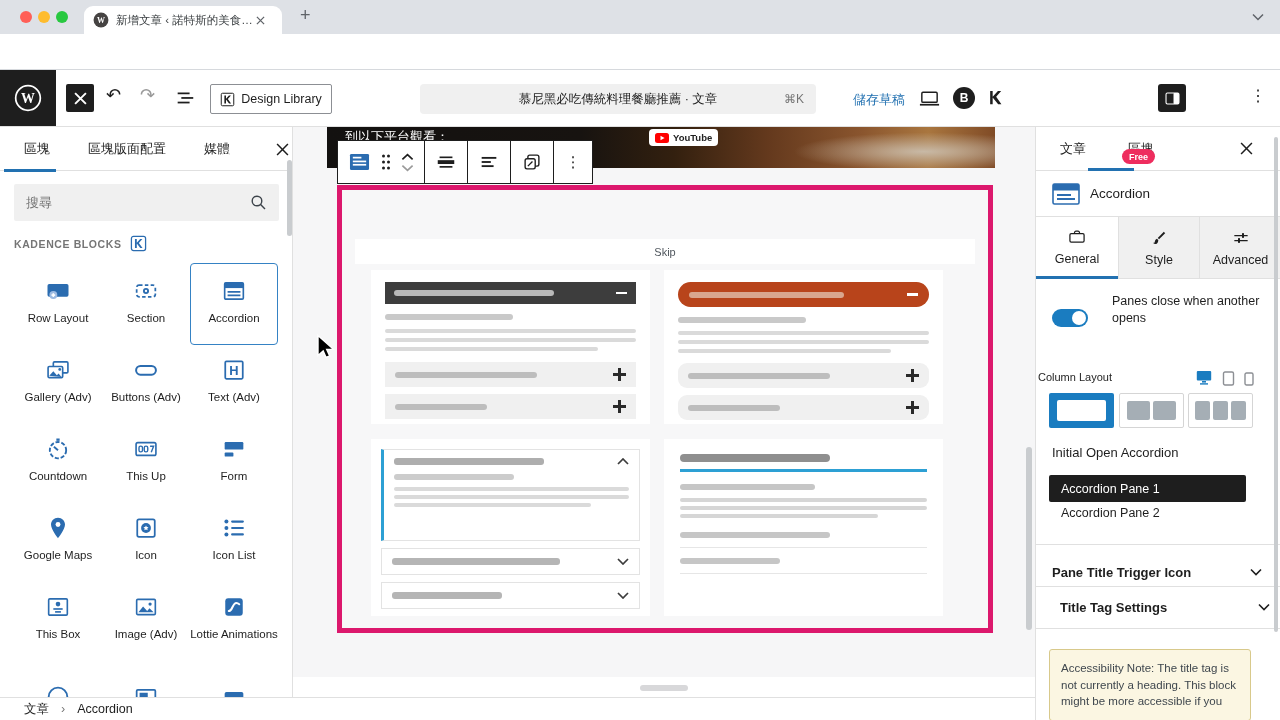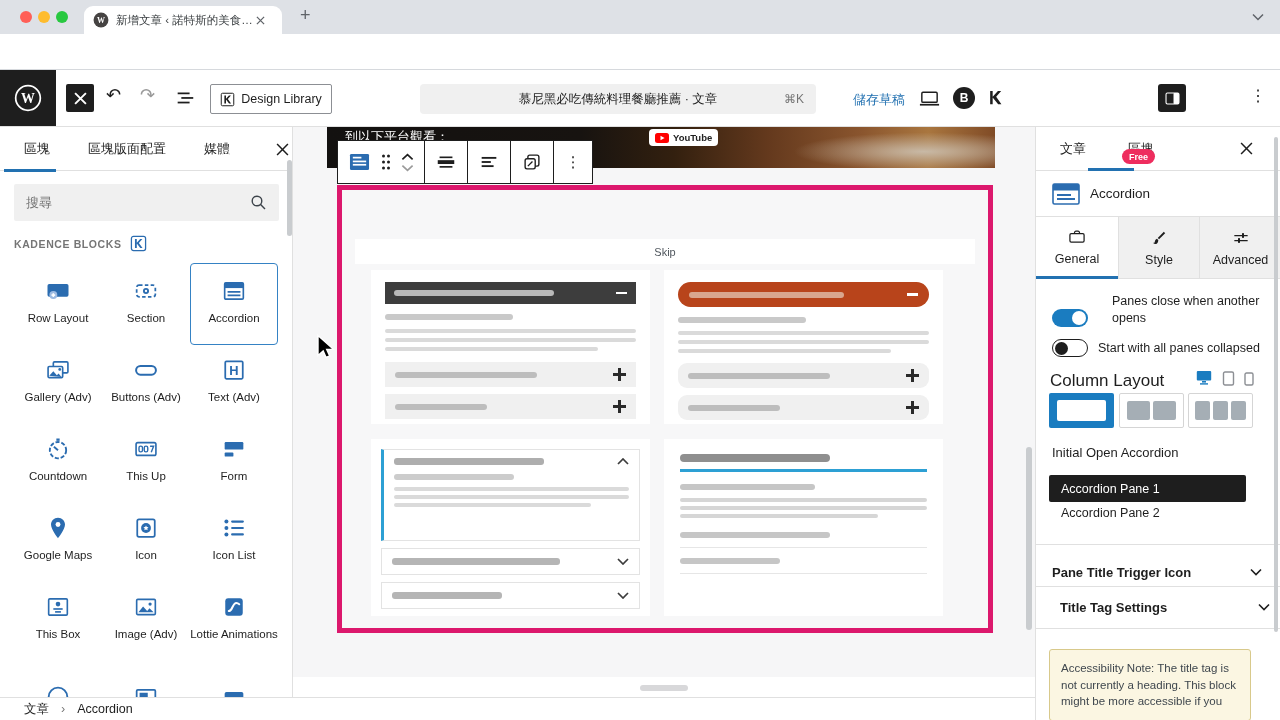--- a/index.html
+++ b/index.html
@@ -561,28 +561,22 @@
         </svg>
       <span>Advanced</span>
     </div>
 
     <div class="abs flex" style="left:16px;top:166px;gap:24px;align-items:flex-end;">
       <div class="toggle ton" style="margin-top:3px;">
           <div class="knob"></div>
         </div>
       <span style="font-size:12.5px;color:#1e1e1e;width:158px;line-height:17px;">Panes close when another opens</span>
     </div>
-    <div class="abs flex" style="left:16px;top:212px;gap:10px;">
-      <div class="toggle toff">
-          <div class="knob"></div>
-        </div>
-      <span style="font-size:12.5px;color:#1e1e1e;white-space:nowrap;">Start with all panes collapsed</span>
-    </div>
-
-    <div class="abs" style="left:14px;top:244px;font-size:17px;color:#1e1e1e;">Column Layout</div>
+
+    <div class="abs" style="left:2px;top:244px;font-size:11px;color:#1e1e1e;">Column Layout</div>
     <svg class="abs" style="left:160px;top:243px;" width="16" height="15" viewBox="0 0 16 15">
         <rect x=".8" y="1" width="14.4" height="9.5" rx="1" fill="#1a7cc0"></rect>
         <rect x="6" y="11" width="4" height="1.6" fill="#1a7cc0"></rect>
         <rect x="4" y="13.2" width="8" height="1.4" fill="#1a7cc0"></rect>
       </svg>
     <svg class="abs" style="left:186px;top:244px;" width="13" height="15" viewBox="0 0 12 15">
         <rect x="1" y="1" width="10" height="13" rx="1.5" stroke="#8c8f94" stroke-width="1.4" fill="none"></rect>
       </svg>
     <svg class="abs" style="left:208px;top:245px;" width="10" height="14" viewBox="0 0 10 14">
         <rect x="1" y="1" width="8" height="12" rx="1.5" stroke="#8c8f94" stroke-width="1.4" fill="none"></rect>

